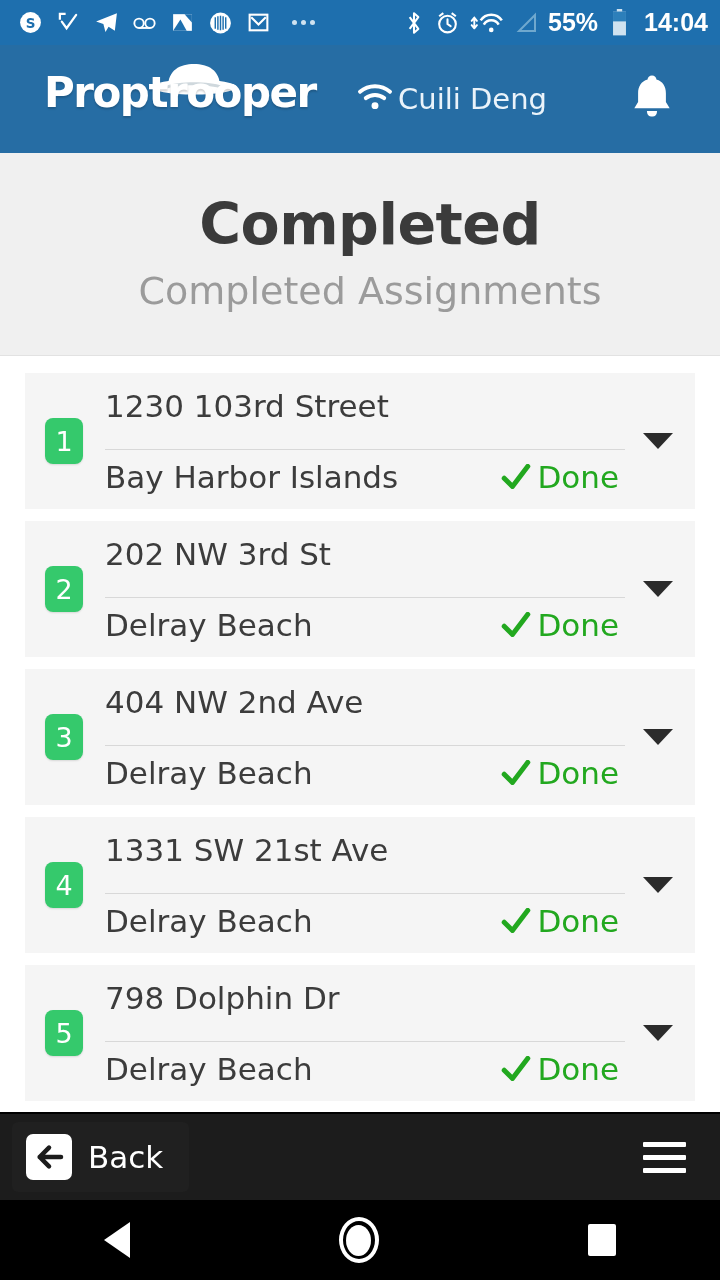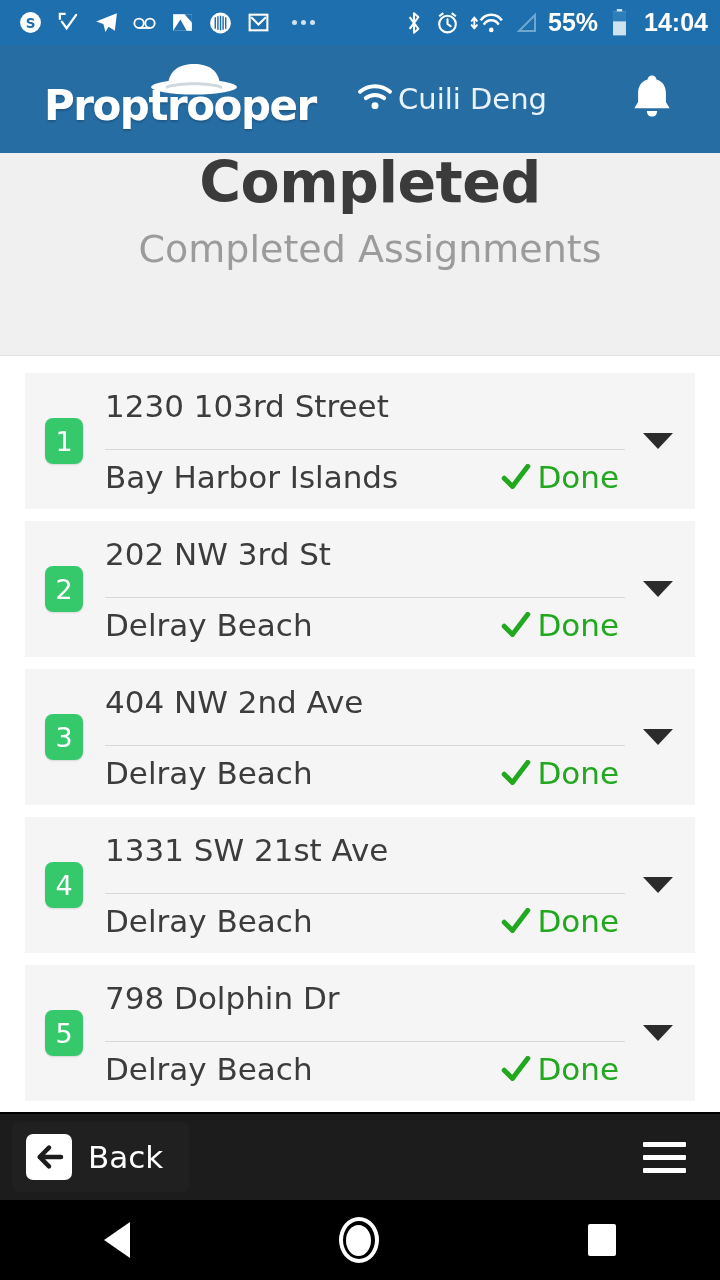--- a/index.html
+++ b/index.html
@@ -26,35 +26,35 @@
   .dots { display:flex; gap:4px; align-items:center; margin-left:8px; }
   .dots i { width:5px; height:5px; border-radius:50%; background:#cfe2f0; display:block; }
 
   
   .appbar {
     flex:0 0 108px; background:#266da4;
     display:flex; align-items:center; position:relative;
   }
   .logo-wrap { position:relative; margin-left:44px; width:250px; height:70px; }
   .logo-text {
-    position:absolute; left:0; bottom:4px;
+    position:absolute; left:0; bottom:17px;
     font-size:42px; font-weight:bold; color:#fff;
     font-family:"DejaVu Sans", sans-serif;
     letter-spacing:-1.5px;
     text-shadow:0 2px 2px rgba(0,0,0,.18);
   }
   .hat { position:absolute; left:106px; top:-2px; width:88px; height:34px; }
   .user-wrap { display:flex; align-items:center; gap:4px; margin-left:62px; }
   .user-name { color:#eaf3fa; font-size:29px; font-family:"DejaVu Sans", sans-serif; }
   .bell { position:absolute; right:46px; top:50%; transform:translateY(-50%); }
 
   
   .titleblock {
     flex:0 0 203px; background:#f0f0f0;
-    display:flex; flex-direction:column; align-items:center; 
+    display:flex; flex-direction:column; align-items:center; justify-content:center;
     border-bottom:1px solid #e2e2e2;
     padding-left:20px;
   }
   .page-title {
     font-size:57px; font-weight:bold; color:#3b3b3b; letter-spacing:-0.5px;
     font-family:"DejaVu Sans", sans-serif; line-height:1.05;
   }
   .page-subtitle {
     font-size:38px; color:#9b9b9b; margin-top:14px;
     font-family:"DejaVu Sans", sans-serif;

